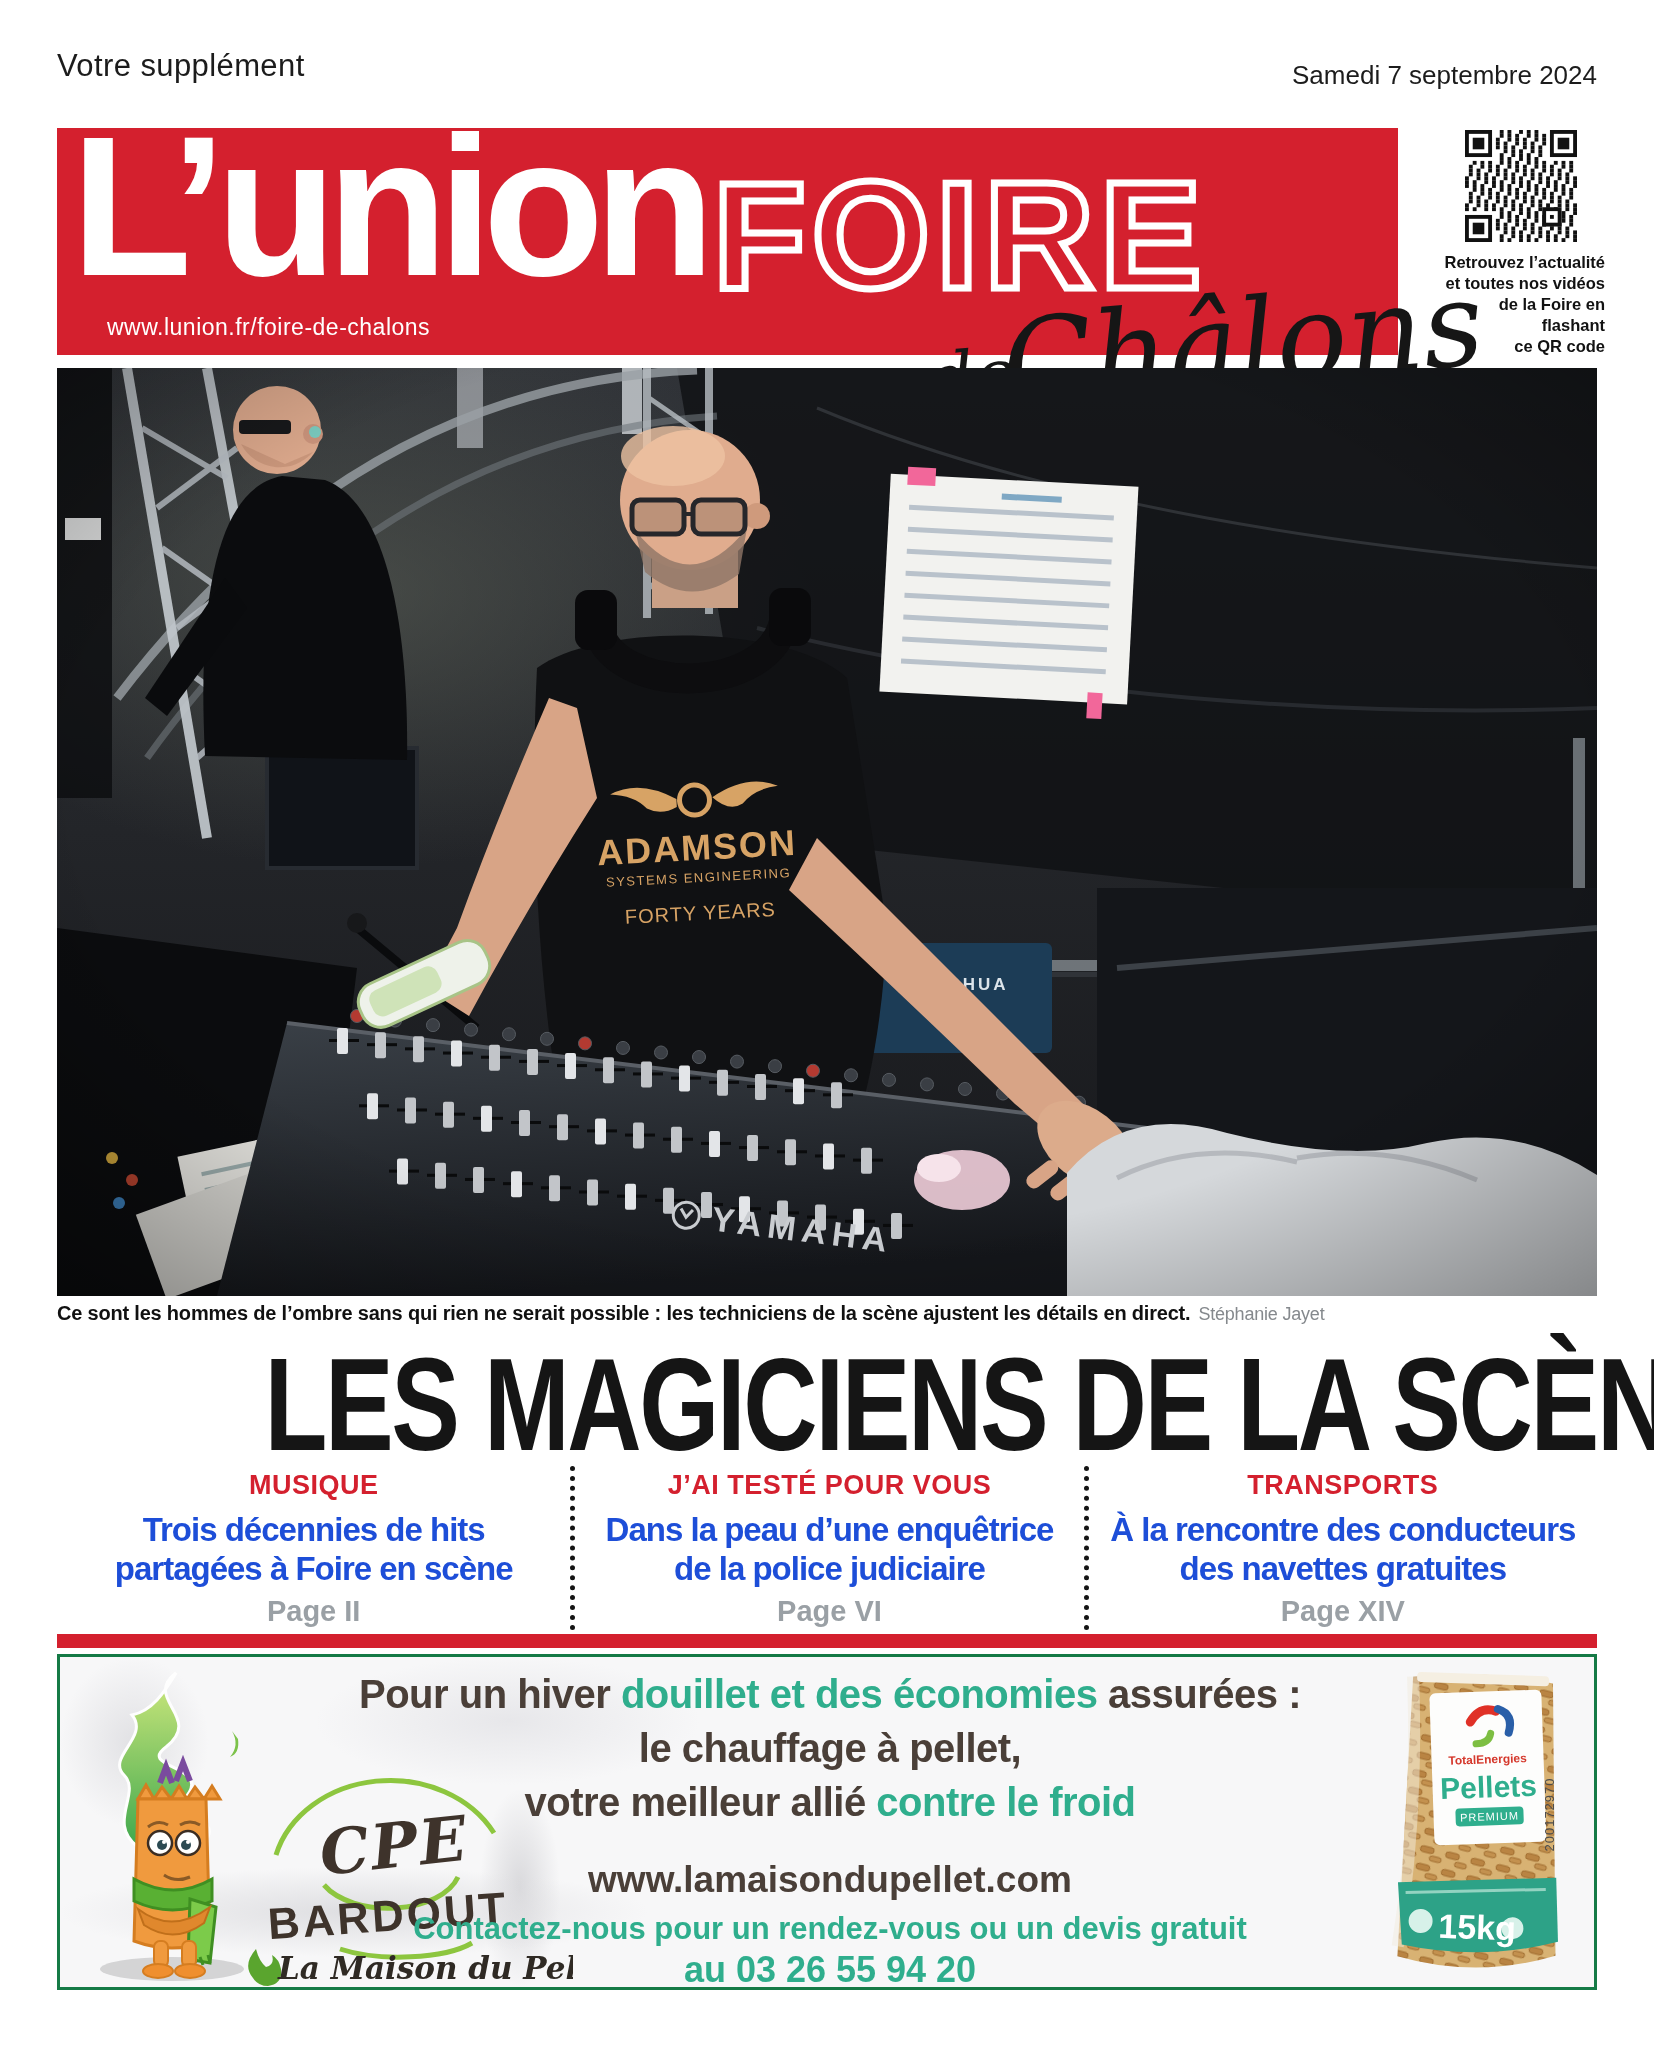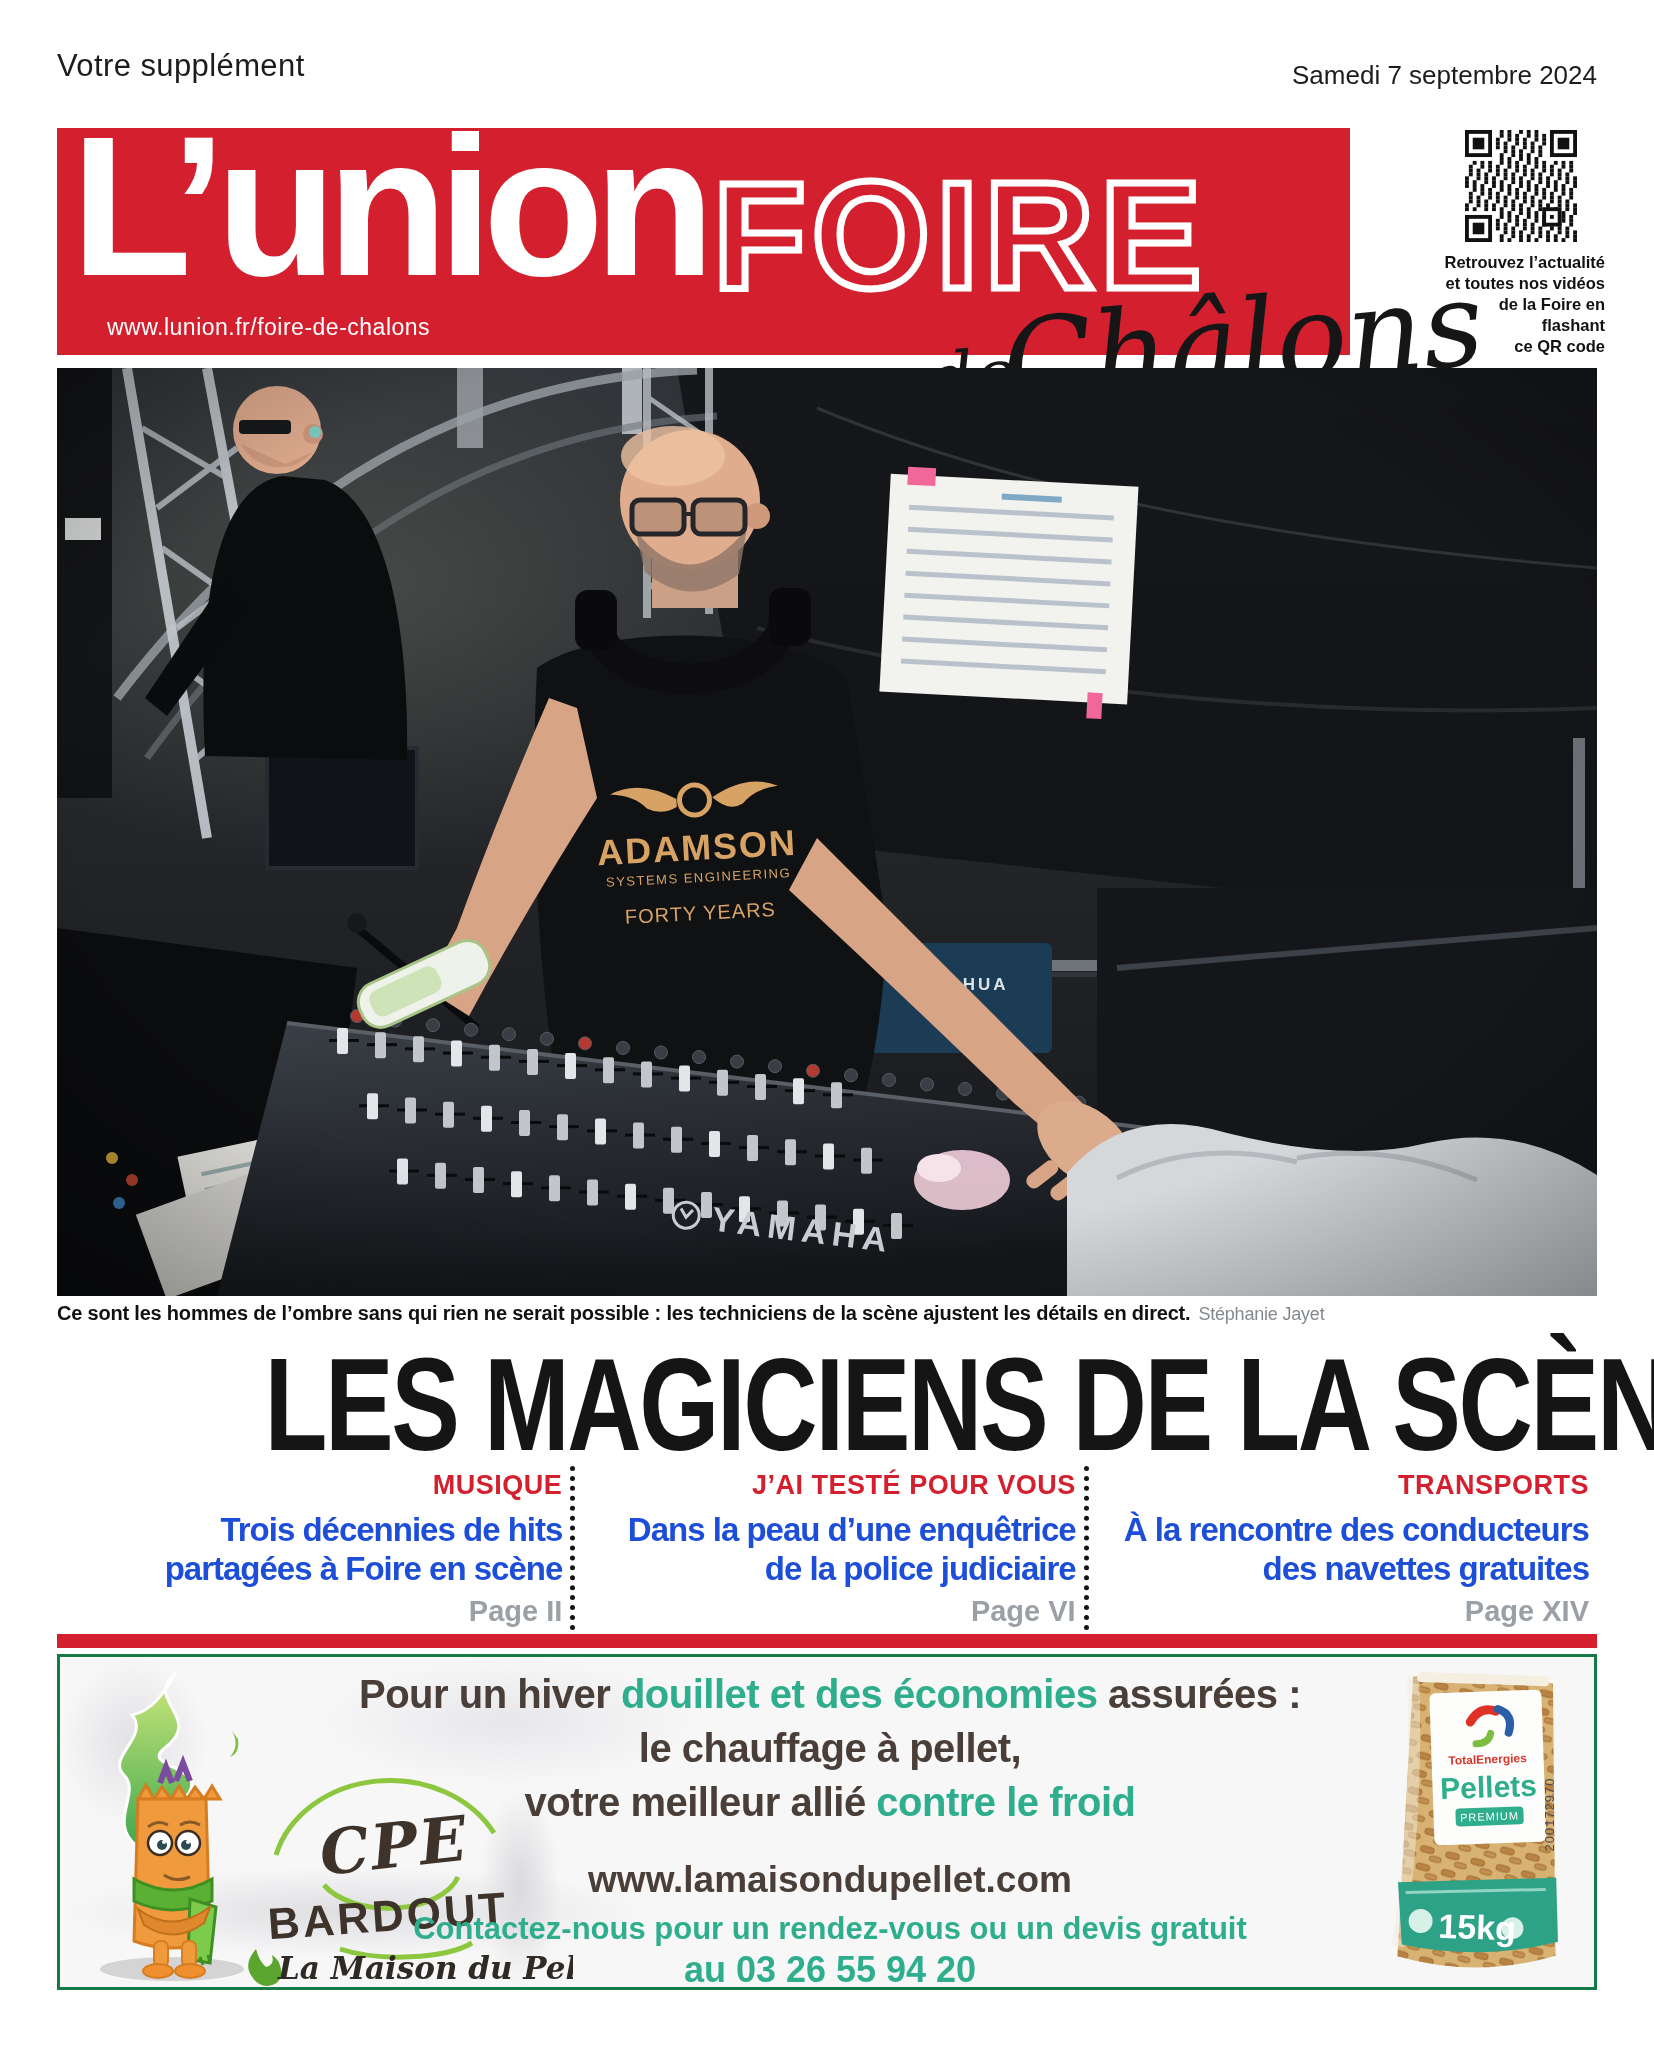--- a/index.html
+++ b/index.html
@@ -5,21 +5,21 @@
   html,body{margin:0;padding:0;}
   body{
     width:1654px;height:2067px;position:relative;background:#fff;
     font-family:"Liberation Sans",sans-serif;color:#1a1a1a;overflow:hidden;
   }
   .abs{position:absolute;}
   
   #supplement{left:57px;top:48px;font-size:31px;letter-spacing:.4px;color:#1c1c1c;}
   #issue-date{right:57px;top:60px;font-size:26px;color:#1c1c1c;margin-left:22px;}
   
-  #banner{left:57px;top:128px;width:1293px;height:227px;background:#d4202e;overflow:visible;}
+  #banner{left:57px;top:128px;width:1293px;height:227px;background:#d4202e;overflow:visible;padding-left:48px;}
   #brand{position:absolute;left:14px;top:-20px;font-size:198px;line-height:1;font-weight:bold;
          letter-spacing:-10px;color:#fff;white-space:nowrap;}
   #masthead-art{position:absolute;left:648px;top:0;width:860px;height:280px;overflow:visible;}
   .foire-t{font-size:152px;font-weight:bold;fill:none;stroke:#fff;stroke-width:7px;letter-spacing:6px;
            font-family:"Liberation Sans",sans-serif;}
   .scr{font-family:"DejaVu Serif",serif;font-style:italic;fill:#161616;}
   #banner-url{position:absolute;left:50px;bottom:14px;font-size:23px;color:#fff;letter-spacing:.5px;}
   
   #qrblock{left:1437px;top:130px;width:168px;text-align:right;}
   #qr-svg{width:112px;height:112px;display:block;margin:0 auto;background:#fff;}
@@ -28,21 +28,21 @@
   #photo{left:57px;top:368px;width:1540px;height:928px;display:block;}
   #photo-caption{left:57px;top:1302px;width:1540px;font-size:20px;letter-spacing:-.2px;color:#111;}
   #photo-caption b{font-weight:bold;}
   #photo-credit{font-weight:normal;font-size:18px;color:#85898d;margin-left:8px;}
   
   #headline{left:57px;top:1316px;width:1540px;text-align:center;height:130px;}
   #headline span{display:inline-block;font-size:132px;font-weight:bold;letter-spacing:-3px;
                  transform:scaleX(.78);transform-origin:50% 50%;white-space:nowrap;color:#151515;line-height:1.02;margin-top:22px;}
   
   #teasers{left:57px;top:1466px;width:1540px;display:grid;grid-template-columns:1fr 1fr 1fr;}
-  .tcol{padding:4px 8px 12px;text-align:right;}
+  .tcol{padding:4px 8px 12px;text-align:center;}
   .tcol + .tcol{border-left:5px dotted #141414;}
   .kicker{color:#d4202e;font-size:27px;font-weight:bold;letter-spacing:.5px;margin-bottom:10px;}
   .tline{font-size:33px;font-weight:bold;color:#1d4ed8;line-height:1.18;white-space:nowrap;letter-spacing:-1px;}
   .tpage{color:#9aa0a5;font-size:29px;font-weight:bold;margin-top:6px;}
   #redbar{left:57px;top:1634px;width:1540px;height:14px;background:#d4202e;}
   
   #ad{left:57px;top:1654px;width:1540px;height:336px;box-sizing:border-box;border:3px solid #157a46;
       background-color:#f7f7f8;
       background-image:
         radial-gradient(closest-side at 12% 25%, #e1e1e4 0%, rgba(225,225,228,0) 100%),

